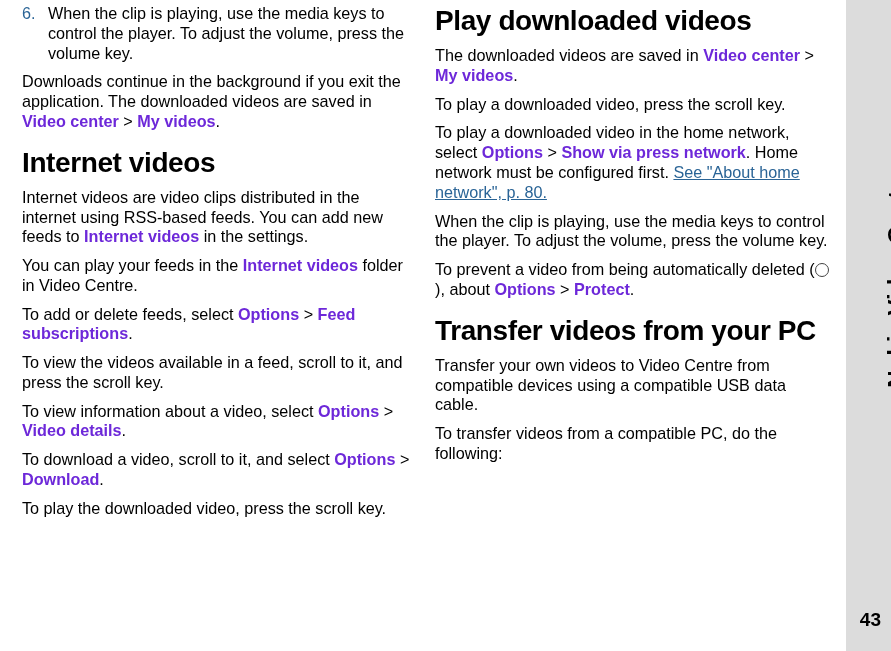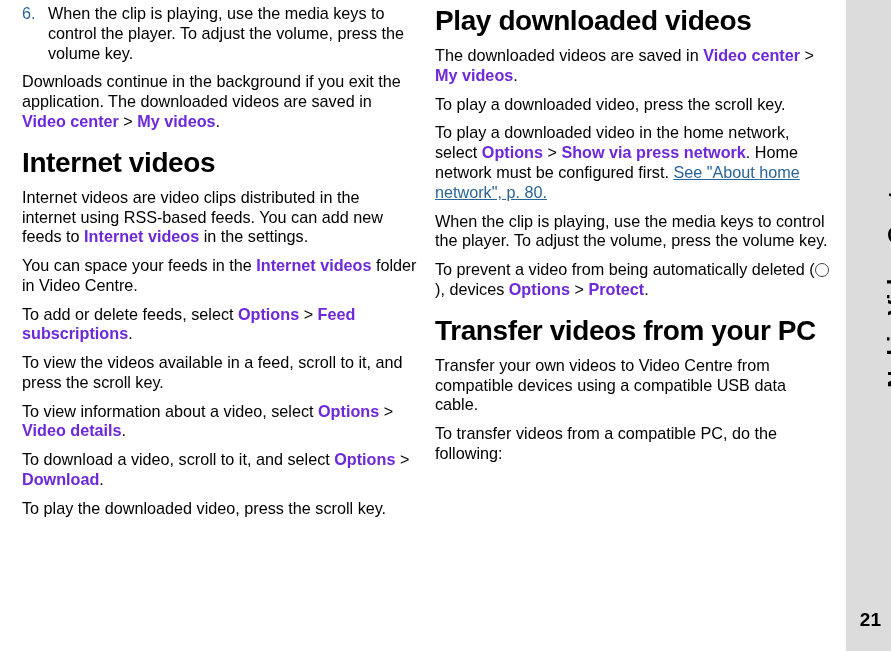--- a/index.html
+++ b/index.html
@@ -87,21 +87,21 @@
     bottom: 20px;
     font-size: 19px;
     font-weight: bold;
   }
 </style>
 </head>
 <body>
 
 <div class="side-tab"></div>
 <div class="side-label">Nokia Video Centre</div>
-<div class="page-num">21</div>
+<div class="page-num">43</div>
 
 <div class="content">
 
   <div class="column col-left">
 
     <div class="step">
       <span class="step-num">6.</span>
       <span class="step-text">When the clip is playing, use the media keys to control the player. To adjust the volume, press the volume key.</span>
     </div>
 
@@ -110,21 +110,21 @@
     </p>
 
 
     <h1>Internet videos</h1>
 
     <p>
       <span>Internet videos are video clips distributed in the internet using RSS-based feeds. You can add new feeds to </span><span class="ui">Internet videos</span><span> in the settings.</span>
     </p>
 
     <p>
-      <span>You can space your feeds in the </span><span class="ui">Internet videos</span><span> folder in Video Centre.</span>
+      <span>You can play your feeds in the </span><span class="ui">Internet videos</span><span> folder in Video Centre.</span>
     </p>
 
     <p>
       <span>To add or delete feeds, select </span><span class="ui">Options</span><span> &gt; </span><span class="ui">Feed subscriptions</span><span>.</span>
     </p>
 
     <p>To view the videos available in a feed, scroll to it, and press the scroll key.</p>
 
     <p>
       <span>To view information about a video, select </span><span class="ui">Options</span><span> &gt; </span><span class="ui">Video details</span><span>.</span>
@@ -148,21 +148,21 @@
     <p>To play a downloaded video, press the scroll key.</p>
 
     <p>
       <span>To play a downloaded video in the home network, select </span><span class="ui">Options</span><span> &gt; </span><span class="ui">Show via press network</span><span>. Home network must be configured first. </span><span class="link">See "About home network", p. 80.</span>
     </p>
 
     <p>When the clip is playing, use the media keys to control the player. To adjust the volume, press the volume key.</p>
 
 
     <p>
-      <span>To prevent a video from being automatically deleted (</span><span class="icon-circle gray"></span><span>), devices </span><span class="ui">Options</span><span> &gt; </span><span class="ui">Protect</span><span>.</span>
+      <span>To prevent a video from being automatically deleted (</span><span class="icon-circle gray"></span><span>), about </span><span class="ui">Options</span><span> &gt; </span><span class="ui">Protect</span><span>.</span>
     </p>
 
     <h1 class="tight">Transfer videos from your PC</h1>
 
     <p>Transfer your own videos to Video Centre from compatible devices using a compatible USB data cable.</p>
 
     <p>To transfer videos from a compatible PC, do the following:</p>
   </div>
 
 </div>

